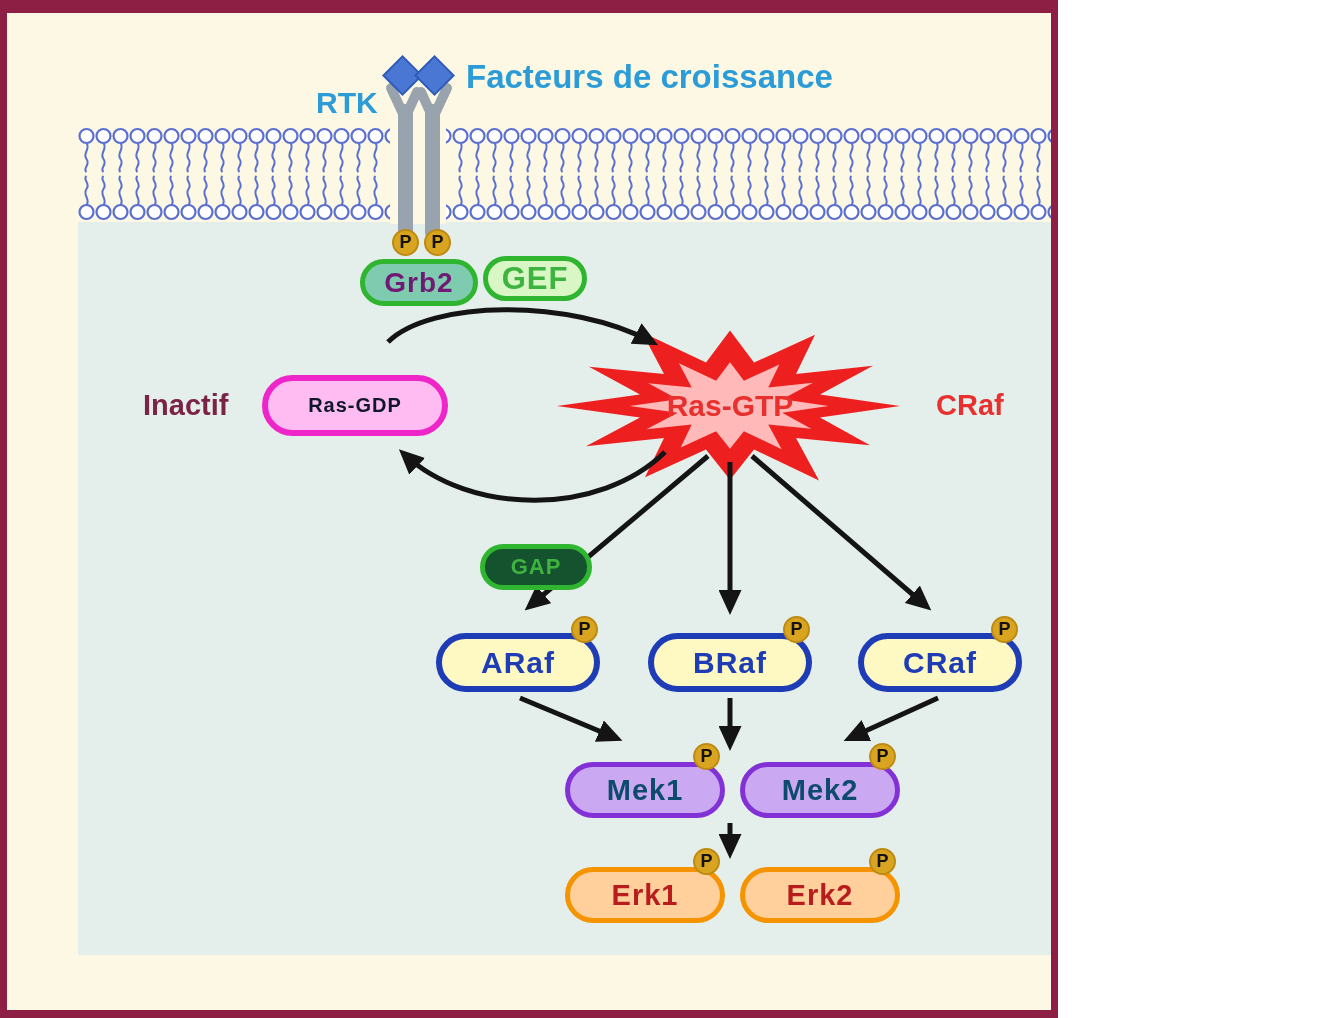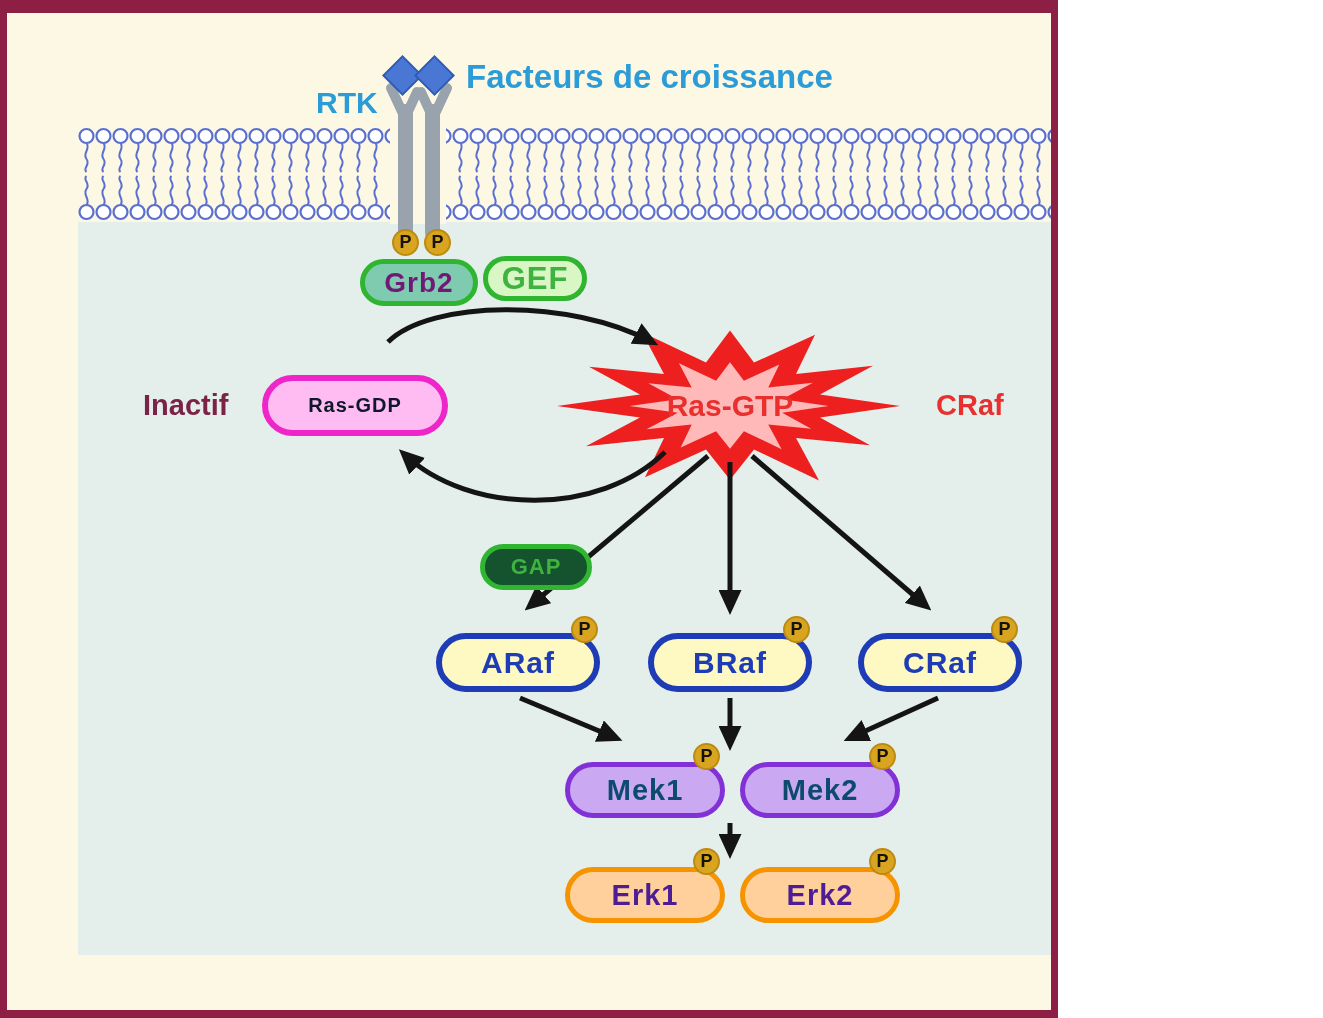--- a/index.html
+++ b/index.html
@@ -21,21 +21,21 @@
     border-radius:999px;font-weight:bold;letter-spacing:1px;box-sizing:border-box;z-index:3;
   }
   .grb2{left:360px;top:259px;width:118px;height:47px;background:#7ecbaf;border:5px solid #2fb52f;color:#701a75;font-size:28px;}
   .gef{left:483px;top:256px;width:104px;height:45px;background:#d9f6c5;border:5px solid #2fb52f;color:#3fb33f;font-size:31px;}
   .gap{left:480px;top:544px;width:112px;height:46px;background:#14532d;border:5px solid #2fb52f;color:#3fb33f;font-size:22px;}
   .rasgdp{left:262px;top:375px;width:186px;height:61px;background:#ffbcf3;border:6px solid #ee25c8;color:#0f172a;font-size:20px;}
   .raf{width:164px;height:59px;background:#fef9c3;border:6px solid #1d3cb5;color:#1d3cb5;font-size:30px;top:633px;}
   .araf{left:436px;} .braf{left:648px;} .craf{left:858px;}
   .mek{width:160px;height:56px;background:#cba9f2;border:5px solid #8231d6;color:#0c4a6e;font-size:29px;top:762px;}
   .mek1{left:565px;} .mek2{left:740px;}
-  .erk{width:160px;height:56px;background:#ffd09b;border:5px solid #f59300;color:#4c1d95;font-size:29px;top:867px;}
+  .erk{width:160px;height:56px;background:#ffd09b;border:5px solid #f59300;color:#b91c1c;font-size:29px;top:867px;}
   .erk1{left:565px;} .erk2{left:740px;}
   .pbadge{
     position:absolute;width:27px;height:27px;border-radius:50%;
     background:#d9a41f;border:2px solid #bd8a12;color:#15120a;
     display:flex;align-items:center;justify-content:center;
     font-weight:bold;font-size:18px;z-index:5;box-sizing:border-box;
   }
   .lbl{position:absolute;font-weight:bold;z-index:4;white-space:nowrap;}
   .rtk-lbl{left:316px;top:86px;font-size:30px;color:#2b9cd8;}
   .gf-lbl{left:466px;top:58px;font-size:33px;color:#2b9cd8;}

